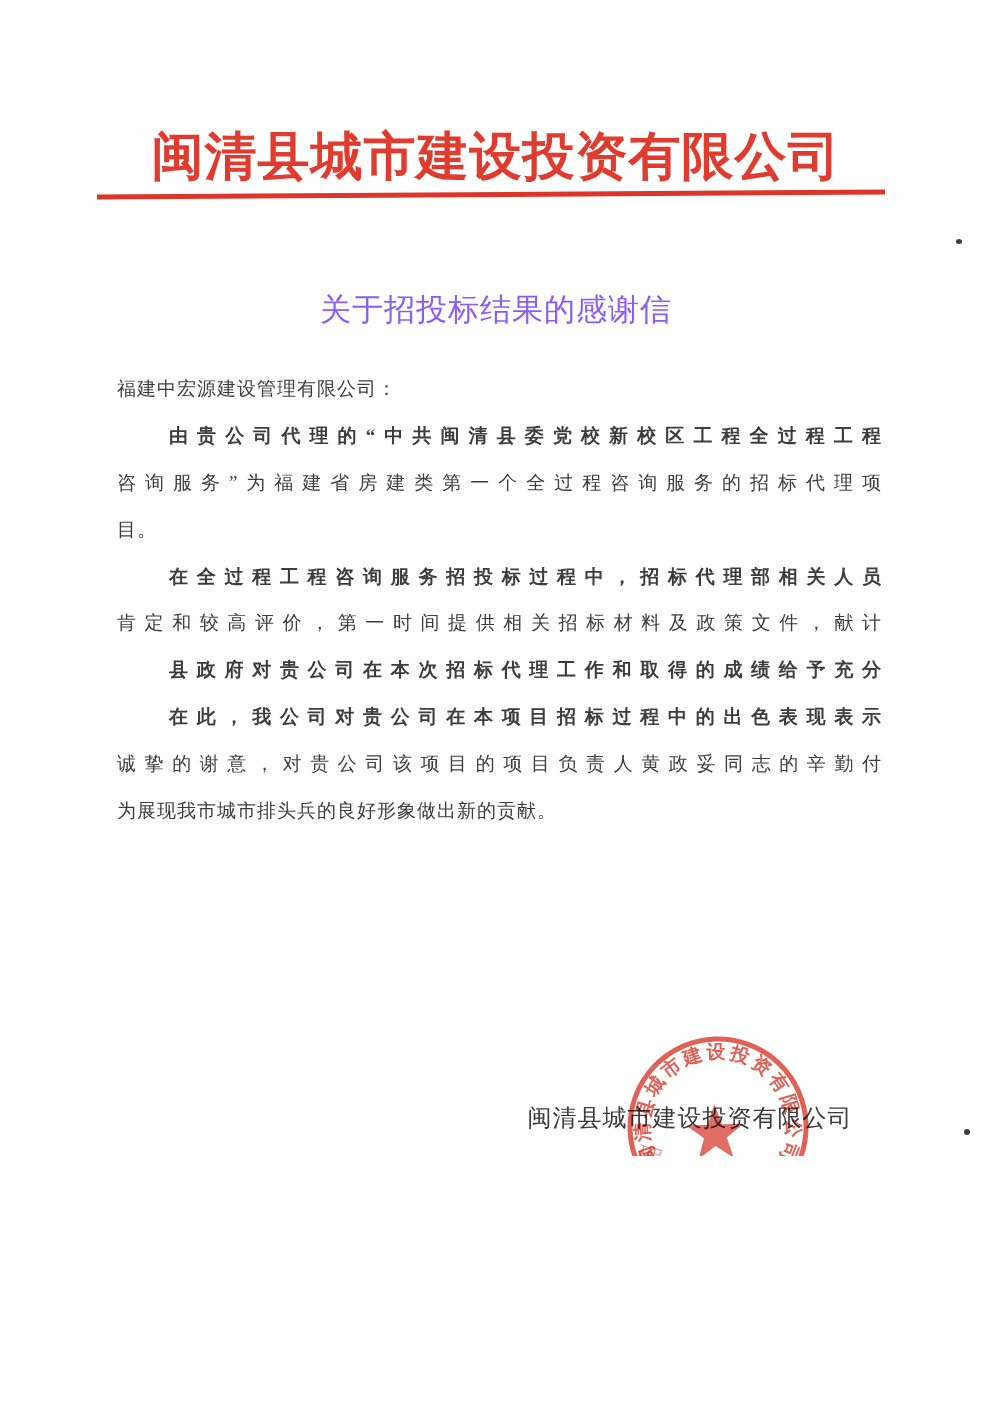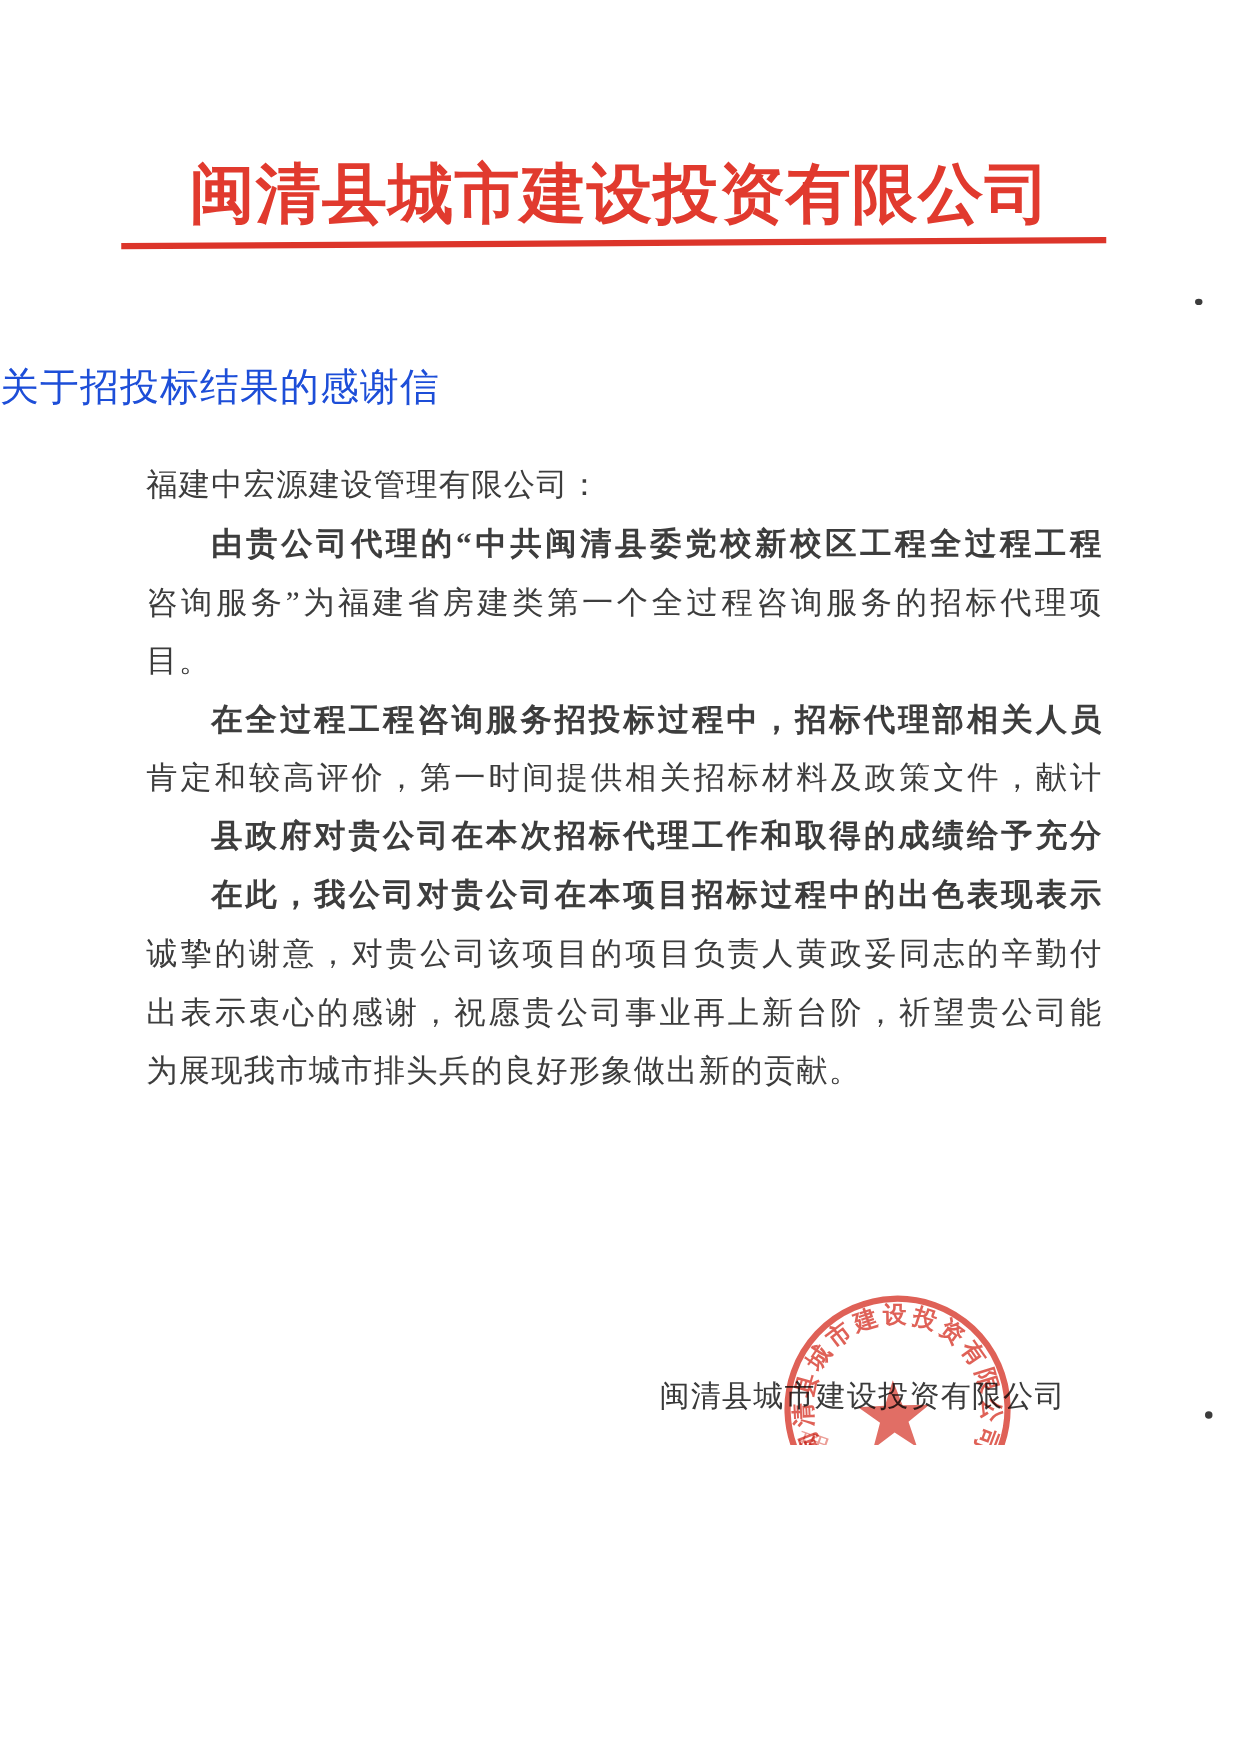--- a/index.html
+++ b/index.html
@@ -22,31 +22,32 @@
     white-space:nowrap;
   }
   .letterhead-rule{
     position:absolute;left:97px;top:192px;width:788px;height:5px;
     background:#dc352a;
     transform:rotate(-0.35deg);
   }
   
   .doc-title{
     position:absolute;left:0;top:292px;width:100%;
+    text-align:center;
     font-family:"Liberation Sans", sans-serif;
     font-weight:500;
     font-size:31px;line-height:36px;
     letter-spacing:1px;
-    color:#1d4ed8;
+    color:#8b5cf6;
     white-space:nowrap;
   }
   
   .body-block{
     position:absolute;left:117px;top:366px;width:764px;
-    font-size:25px;line-height:46.9px;
+    font-size:19px;line-height:46.9px;
     color:#3d3d3d;
   }
   .bl{height:46.9px;overflow:visible;text-align:left;letter-spacing:1px;}
   .bl.fill{text-align:justify;text-align-last:justify;letter-spacing:0;}
   .bl.ind{padding-left:52px;font-weight:bold;}
   
   .sig-company{
     position:absolute;left:505px;top:1101px;width:370px;
     text-align:center;font-size:24px;line-height:34px;
     letter-spacing:1px;color:#3a3a3a;white-space:nowrap;
@@ -89,21 +90,20 @@
   <div class="body-block">
     <div class="bl">福建中宏源建设管理有限公司：</div>
     <div class="bl fill ind">由贵公司代理的“中共闽清县委党校新校区工程全过程工程</div>
     <div class="bl fill">咨询服务”为福建省房建类第一个全过程咨询服务的招标代理项</div>
     <div class="bl">目。</div>
     <div class="bl fill ind">在全过程工程咨询服务招投标过程中，招标代理部相关人员</div>
     <div class="bl fill">肯定和较高评价，第一时间提供相关招标材料及政策文件，献计</div>
     <div class="bl fill ind">县政府对贵公司在本次招标代理工作和取得的成绩给予充分</div>
     <div class="bl fill ind">在此，我公司对贵公司在本项目招标过程中的出色表现表示</div>
     <div class="bl fill">诚挚的谢意，对贵公司该项目的项目负责人黄政妥同志的辛勤付</div>
-    <div class="bl fill">出表示衷心的感谢，祝愿贵公司事业再上新台阶，祈望贵公司能</div>
     <div class="bl">为展现我市城市排头兵的良好形象做出新的贡献。</div>
   </div>
 
   <div class="sig-company">闽清县城市建设投资有限公司</div>
   <div class="sig-date">2019 年 7 月 20 日</div>
 
   <svg class="seal" viewBox="0 0 192 192" xmlns="http://www.w3.org/2000/svg">
     <circle cx="96" cy="97" r="88" fill="none" stroke="#d9453a" stroke-width="5" stroke-opacity="0.85"></circle>
     <polygon points="93,74 100.1,94.3 121.5,94.7 104.4,107.7 110.6,128.3 93,116 75.4,128.3 81.6,107.7 64.5,94.7 86,94.3" fill="#d9453a" fill-opacity="0.78"></polygon>
     <path id="sealArcPath" d="M 36.2 131.5 A 69 69 0 1 1 155.8 131.5" fill="none"></path>

